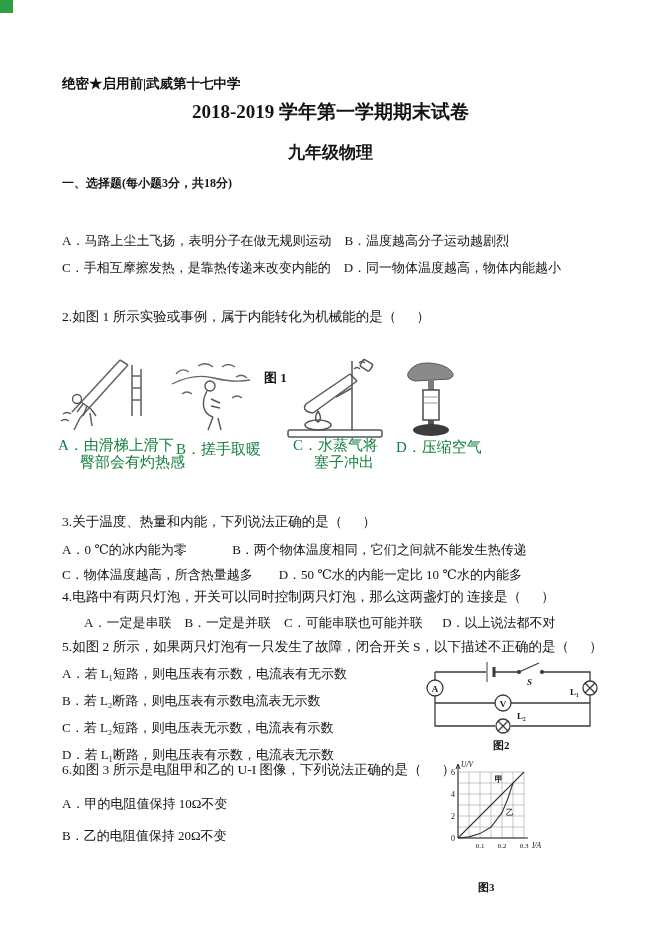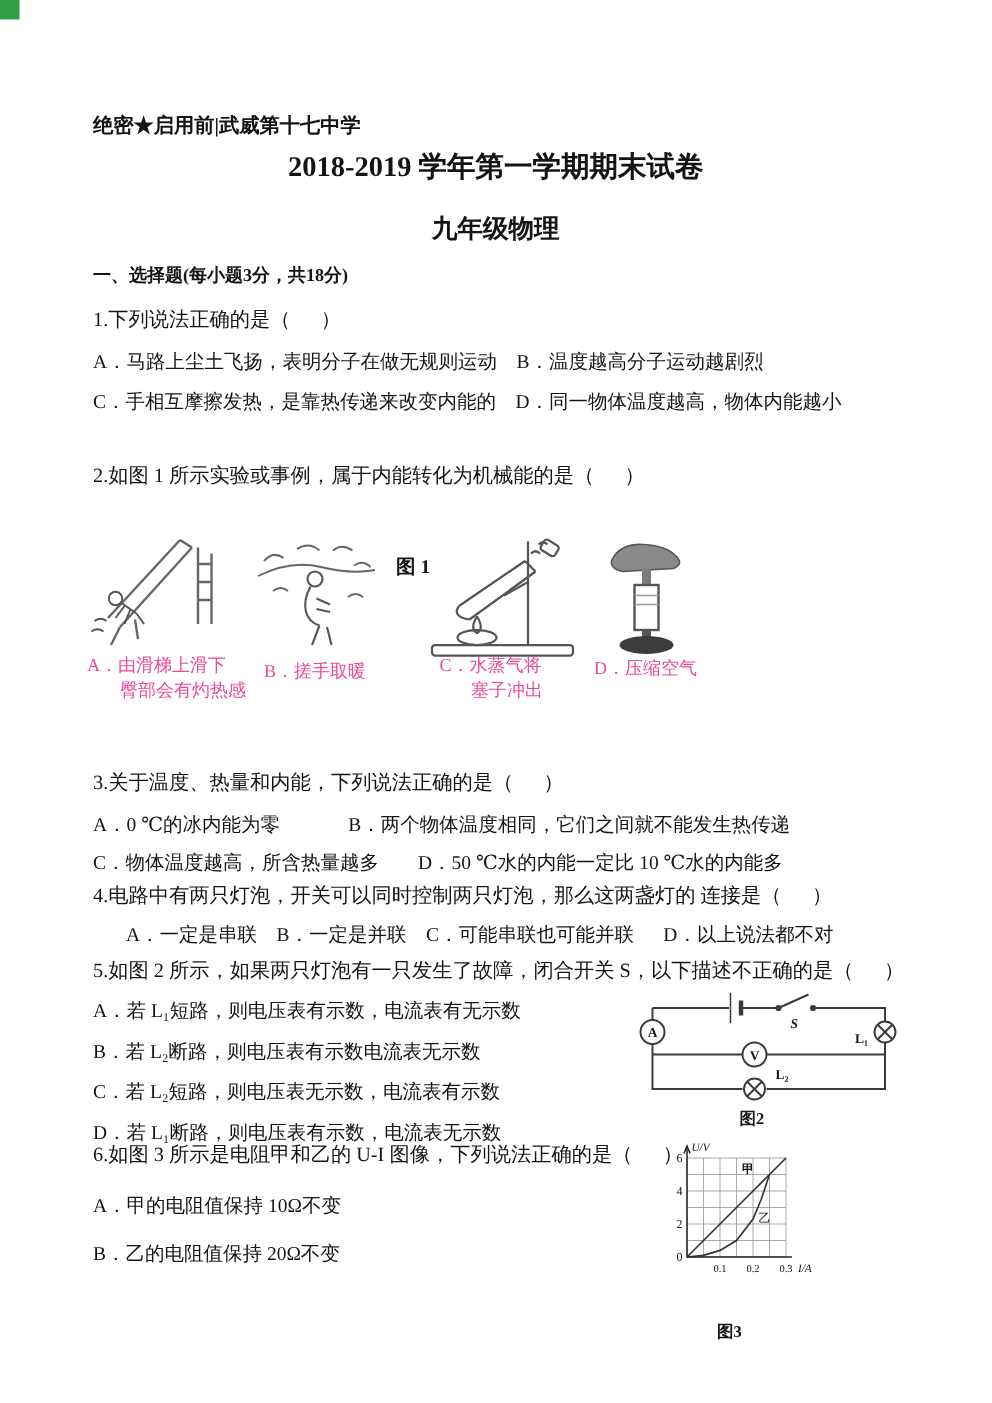--- a/index.html
+++ b/index.html
@@ -6,40 +6,39 @@
   .page{position:relative;width:661px;height:935px;background:#fff;overflow:hidden;
         font-family:"Liberation Serif","DejaVu Serif",serif;color:#141414;}
   .abs{position:absolute;white-space:pre-wrap;line-height:1.25;}
   .b{font-weight:bold;}
   .center{left:0;width:661px;text-align:center;}
   .stem{font-size:13.5px;}
   .opt{font-size:13px;}
   .corner{position:absolute;left:0;top:0;width:13px;height:13px;background:#2f9e44;}
   .fig1{position:absolute;left:58px;top:356px;width:548px;height:126px;}
   .fig1 .item{position:absolute;}
-  .cap{font-size:12px;color:#ec4899;white-space:pre;}
+  .cap{font-size:15px;color:#15803d;white-space:pre;}
   svg{display:block;}
   svg text{font-family:"Liberation Serif","DejaVu Serif",serif;}
 </style>
 </head>
 <body>
 
 <div class="page">
 
   <div class="corner"></div>
 
   <div class="abs b" style="left:62px;top:76px;font-size:13.5px;">绝密★启用前|武威第十七中学</div>
 
   <div class="abs b center" style="top:100px;font-size:19px;">2018-2019 学年第一学期期末试卷</div>
 
   <div class="abs b center" style="top:142px;font-size:17px;">九年级物理</div>
 
   <div class="abs b" style="left:62px;top:176px;font-size:12px;">一、选择题(每小题3分，共18分)</div>
 
-  <div class="abs stem" style="left:62px;top:205px;">1.下列说法正确的是（      ）</div>
   <div class="abs opt" style="left:62px;top:233px;">A．马路上尘土飞扬，表明分子在做无规则运动    B．温度越高分子运动越剧烈</div>
   <div class="abs opt" style="left:62px;top:260px;">C．手相互摩擦发热，是靠热传递来改变内能的    D．同一物体温度越高，物体内能越小</div>
 
   <div class="abs stem" style="left:62px;top:309px;">2.如图 1 所示实验或事例，属于内能转化为机械能的是（      ）</div>
 
   <div class="fig1">
 
     <div class="item" style="left:0;top:0;">
       <svg width="100" height="76" viewBox="0 0 100 76">
         <g fill="none" stroke="#666" stroke-width="1.6">

